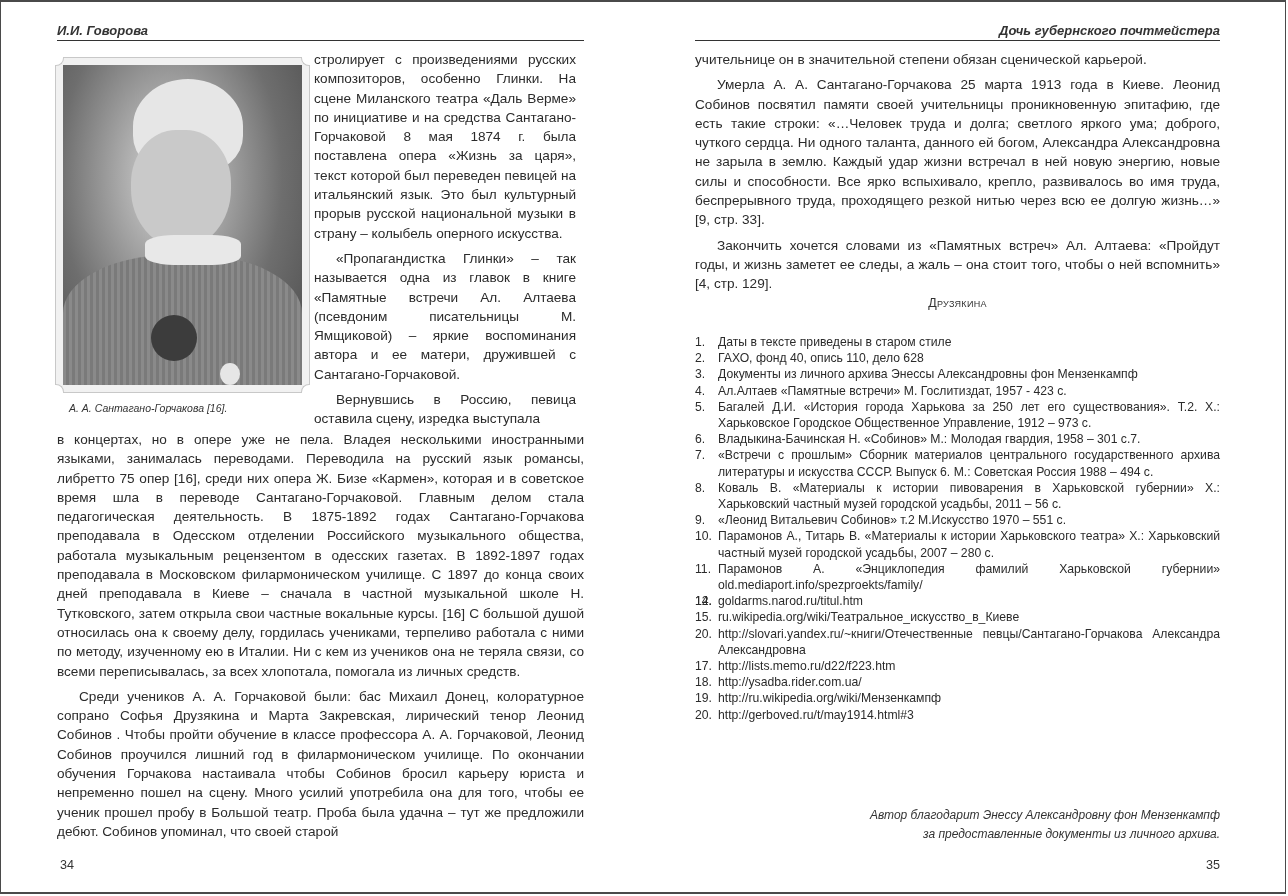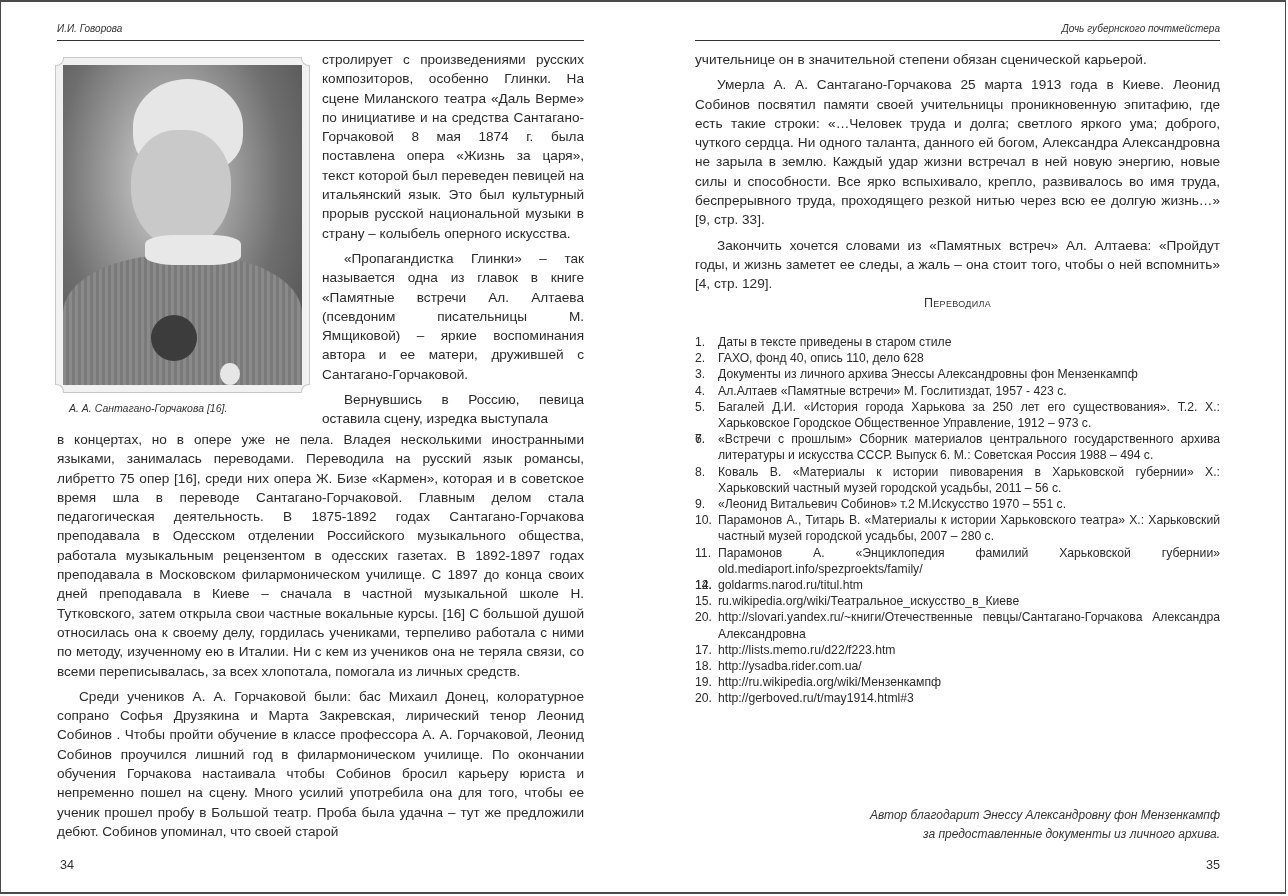--- a/index.html
+++ b/index.html
@@ -6,21 +6,21 @@
   body {
     width: 1288px; height: 896px; position: relative; overflow: hidden;
     font-family: "Liberation Sans", sans-serif; color: #2b2b2b;
   }
   .frame {
     position: absolute; left: 0; top: 0; width: 1286px; height: 894px;
     border: 1px solid #4a4a4a; border-top-width: 2px; border-bottom-width: 2px;
     box-sizing: border-box;
   }
   .running-head {
-    position: absolute; top: 23px; font-size: 10px; font-style: italic; color: #333;
+    position: absolute; top: 23px; font-size: 13px; font-style: italic; color: #333; font-weight: bold;
   }
   .head-left { left: 57px; }
   .head-right { right: 68px; text-align: right; }
   .head-rule { position: absolute; top: 40px; height: 0; border-top: 1.3px solid #333; }
   .rule-left { left: 57px; width: 527px; }
   .rule-right { left: 695px; width: 525px; }
 
   .photo-wrap {
     position: absolute; left: 55px; top: 57px; width: 255px; height: 336px;
   }
@@ -74,21 +74,21 @@
   }
 
   .text {
     font-size: 13.6px; line-height: 19.3px; text-align: justify; color: #2b2b2b;
   }
   .text p { margin: 0; }
   .indent { text-indent: 22px; }
   .gap { margin-top: 6px !important; }
 
   .left-side-col {
-    position: absolute; left: 322px; top: 50px; width: 262px;
+    position: absolute; left: 314px; top: 50px; width: 262px;
   }
   .left-full {
     position: absolute; left: 57px; top: 430px; width: 527px;
   }
 
   .right-col {
     position: absolute; left: 695px; top: 50px; width: 525px;
   }
 
   .lit-title {
@@ -152,29 +152,29 @@
 
 <div class="running-head head-right">Дочь губернского почтмейстера</div>
 <div class="head-rule rule-right"></div>
 
 <div class="text right-col">
   <p>учительнице он в значительной степени обязан сценической карьерой.</p>
   <p class="indent gap">Умерла А. А. Сантагано-Горчакова 25 марта 1913 года в Киеве. Леонид Собинов посвятил памяти своей учительницы проникновенную эпитафию, где есть такие строки: «…Человек труда и долга; светлого яркого ума; доброго, чуткого сердца. Ни одного таланта, данного ей богом, Александра Александровна не зарыла в землю. Каждый удар жизни встречал в ней новую энергию, новые силы и способности. Все ярко вспыхивало, крепло, развивалось во имя труда, беспрерывного труда, проходящего резкой нитью через всю ее долгую жизнь…» [9, стр. 33].</p>
   <p class="indent gap">Закончить хочется словами из «Памятных встреч» Ал. Алтаева: «Пройдут годы, и жизнь заметет ее следы, а жаль – она стоит того, чтобы о ней вспомнить» [4, стр. 129].</p>
 </div>
 
-<div class="lit-title">Переводила</div>
+<div class="lit-title">Друзякина</div>
 
 <ol class="refs">
     <li><span class="num">1.</span><span>Даты в тексте приведены в старом стиле</span></li>
     <li><span class="num">2.</span><span>ГАХО, фонд 40, опись 110, дело 628</span></li>
     <li><span class="num">3.</span><span>Документы из личного архива Энессы Александровны фон Мензенкампф</span></li>
     <li><span class="num">4.</span><span>Ал.Алтаев «Памятные встречи» М. Гослитиздат, 1957 - 423 с.</span></li>
     <li><span class="num">5.</span><span>Багалей Д.И. «История города Харькова за 250 лет его существования». Т.2. Х.: Харьковское Городское Общественное Управление, 1912 – 973 с.</span></li>
-    <li><span class="num">6.</span></li>
+    <li><span class="num">6.</span><span>Владыкина-Бачинская Н. «Собинов»  М.: Молодая гвардия, 1958 – 301 с.7.</span></li>
     <li><span class="num">7.</span><span>«Встречи с прошлым» Сборник материалов центрального государственного архива литературы и искусства СССР. Выпуск 6. М.: Советская Россия 1988 – 494 с.</span></li>
     <li><span class="num">8.</span><span>Коваль В. «Материалы к истории пивоварения в Харьковской губернии» Х.: Харьковский частный музей городской усадьбы, 2011 – 56 с.</span></li>
     <li><span class="num">9.</span><span>«Леонид Витальевич Собинов» т.2 М.Искусство 1970 – 551 с.</span></li>
     <li><span class="num">10.</span><span>Парамонов А., Титарь В. «Материалы к истории Харьковского театра» Х.: Харьковский частный музей городской усадьбы, 2007 – 280 с.</span></li>
     <li><span class="num">11.</span><span>Парамонов А. «Энциклопедия фамилий Харьковской губернии» old.mediaport.info/spezproekts/family/</span></li>
     <li><span class="num">12.</span></li>
     <li><span class="num">14.</span><span>goldarms.narod.ru/titul.htm</span></li>
     <li><span class="num">15.</span><span>ru.wikipedia.org/wiki/Театральное_искусство_в_Киеве</span></li>
     <li><span class="num">20.</span><span>http://slovari.yandex.ru/~книги/Отечественные певцы/Сантагано-Горчакова Александра Александровна</span></li>
     <li><span class="num">17.</span><span>http://lists.memo.ru/d22/f223.htm</span></li>

